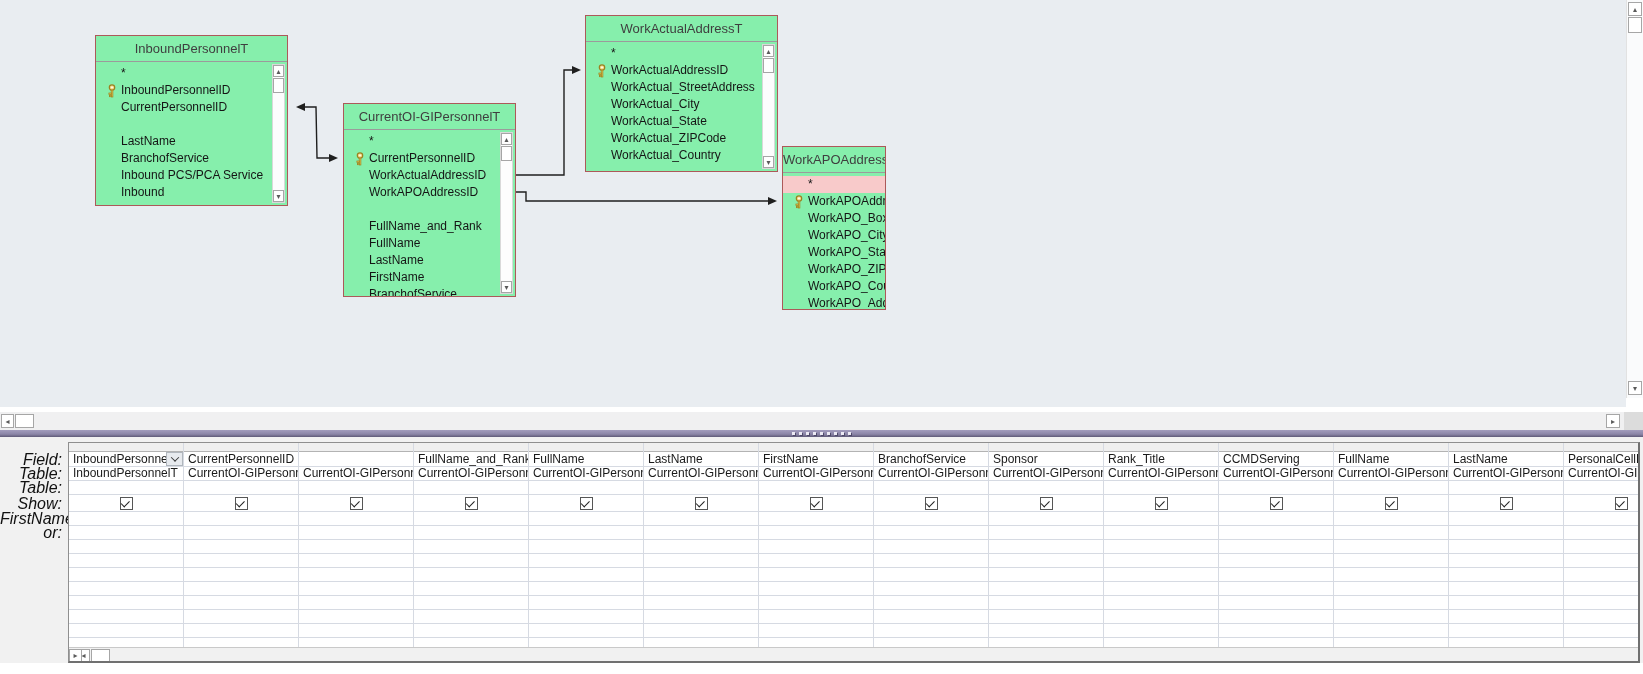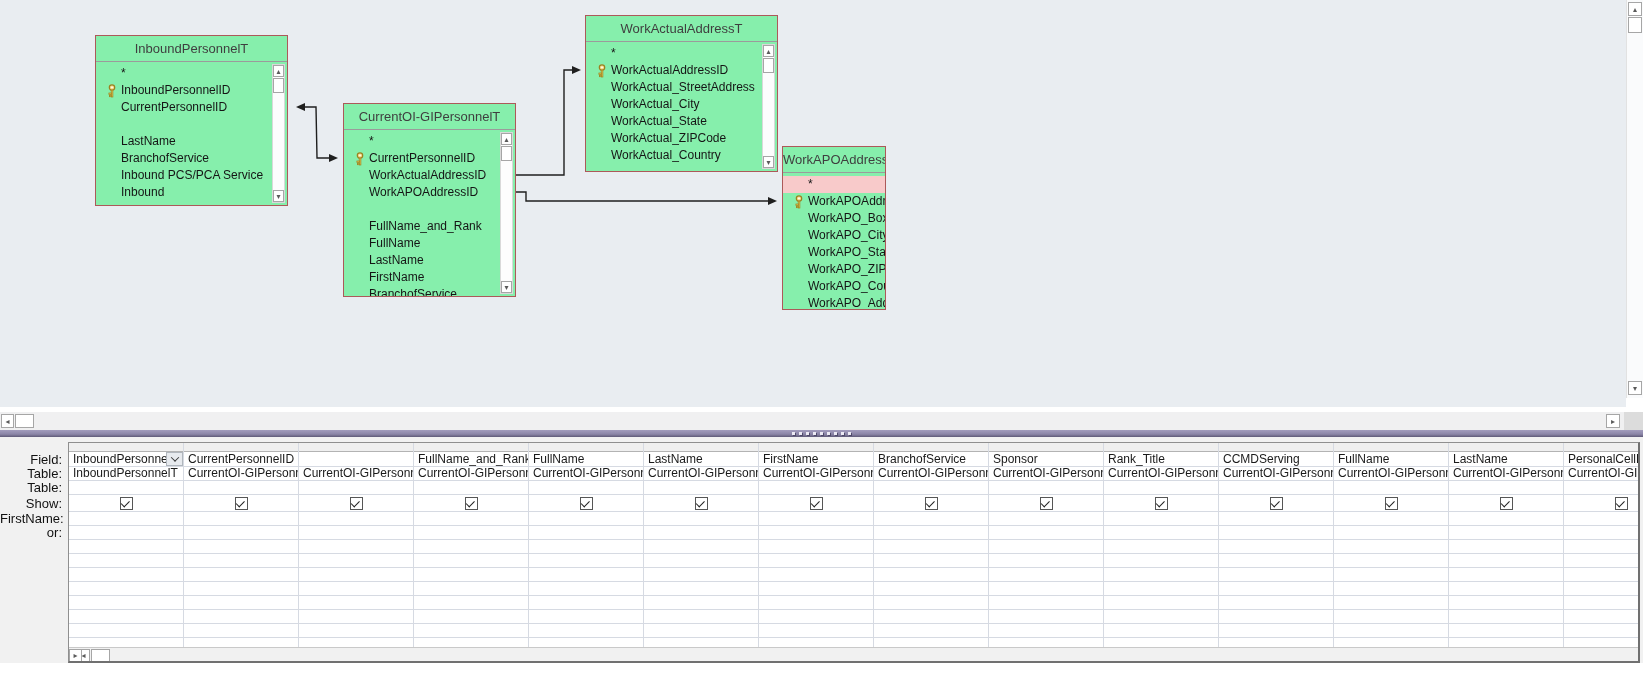--- a/index.html
+++ b/index.html
@@ -41,21 +41,21 @@
   .hscroll .right{left:1606px;width:14px;}
   .corner{position:absolute;left:1624px;top:412px;width:19px;height:18px;background:#dcdcdc;}
 
   .splitter{position:absolute;left:0;top:430px;width:1643px;height:7px;
             background:linear-gradient(#a29cbd,#8b85a7 60%,#5f5a78);display:flex;align-items:center;justify-content:center;gap:4px;}
   .grip-dot{width:3px;height:3px;background:#eceaf4;box-shadow:1px 1px 0 #4f4a6a;}
 
   
   .pane2{position:absolute;left:0;top:437px;width:1643px;height:226px;background:#f1f1f1;}
 
-  .grid-labels{position:absolute;left:0;top:452px;width:64px;text-align:right;font-size:13px;color:#111;}
+  .grid-labels{position:absolute;left:0;top:452px;width:64px;text-align:right;font-size:16px;color:#111;font-style:italic;}
   .glabel{padding-right:2px;white-space:nowrap;}
   .glabel0{height:15px;line-height:15px;}
   .glabel1,.glabel2{height:14px;line-height:14px;}
   .glabel3{height:17px;line-height:17px;}
   .glabel4,.glabel5{height:14px;line-height:14px;}
 
   .grid-wrap{position:absolute;left:68px;top:442px;width:1572px;height:221px;background:#fff;box-sizing:border-box;
              border-top:1px solid #8f8f8f;border-left:1px solid #8f8f8f;border-right:2px solid #707070;border-bottom:2px solid #707070;overflow:hidden;}
   .grid-cols{display:flex;height:204px;overflow:hidden;}
   .gcol{flex:0 0 115px;width:115px;box-sizing:border-box;border-right:1px solid #d6dae2;}

